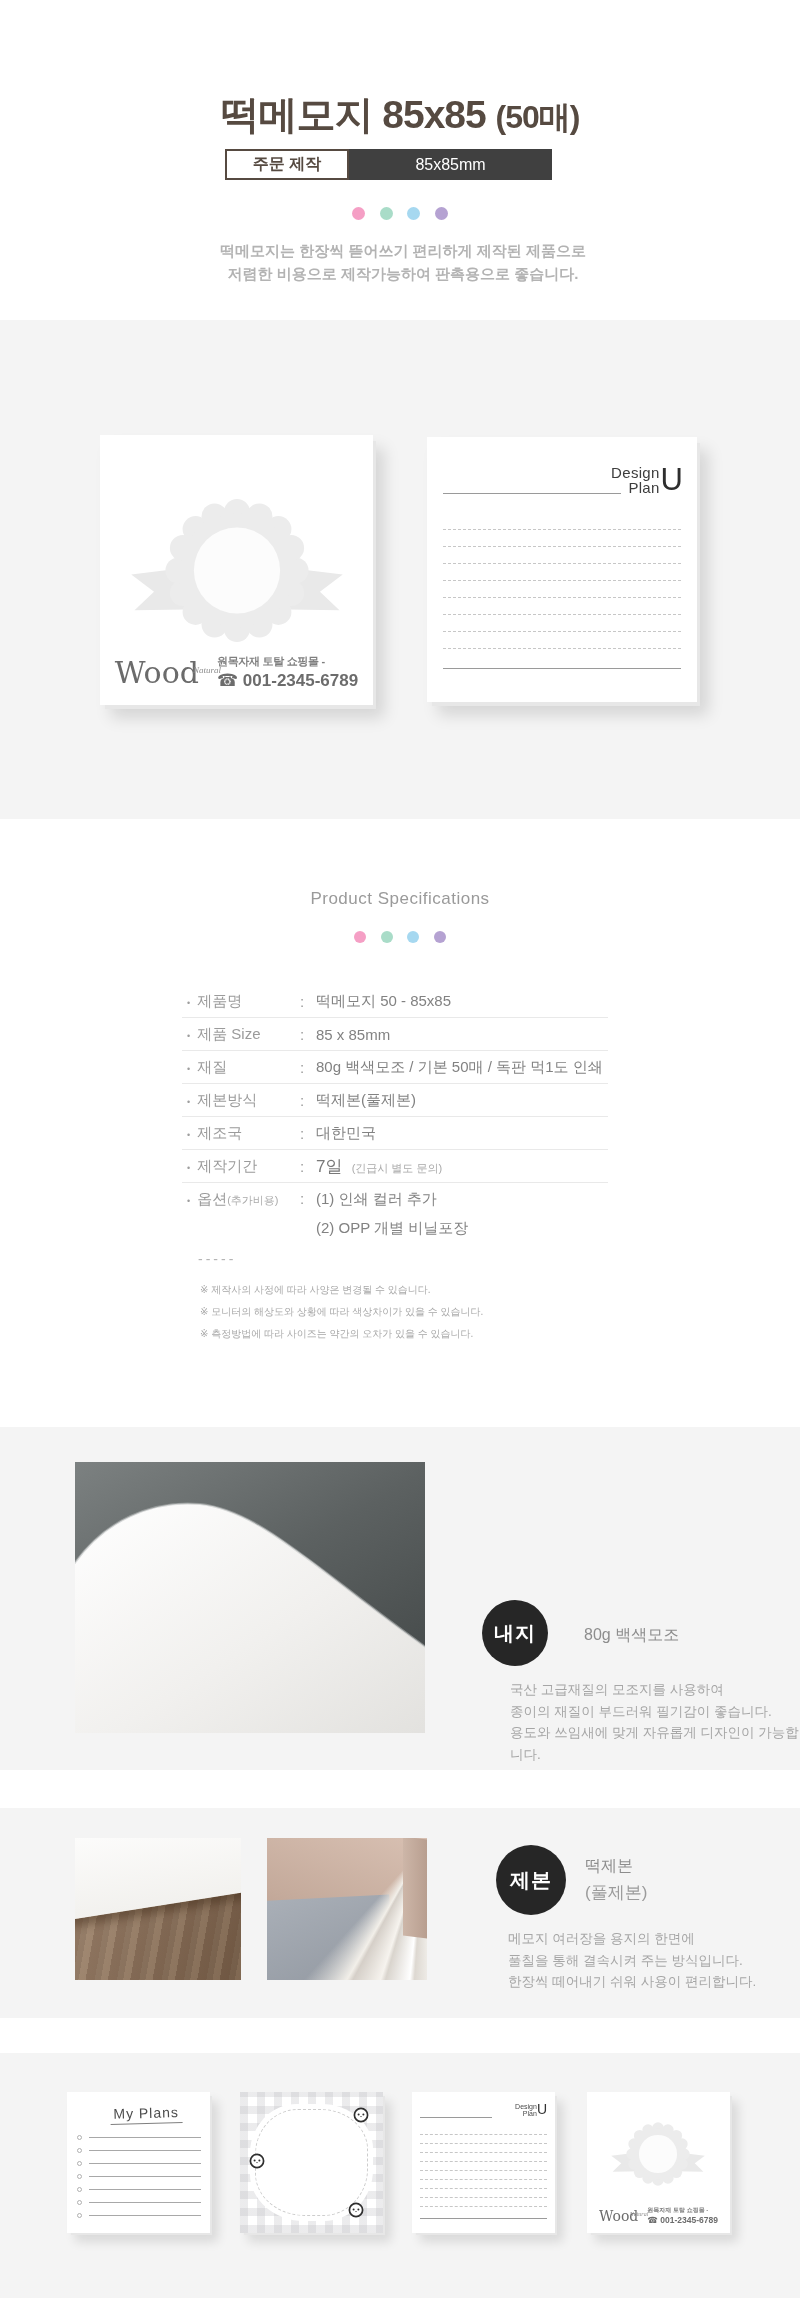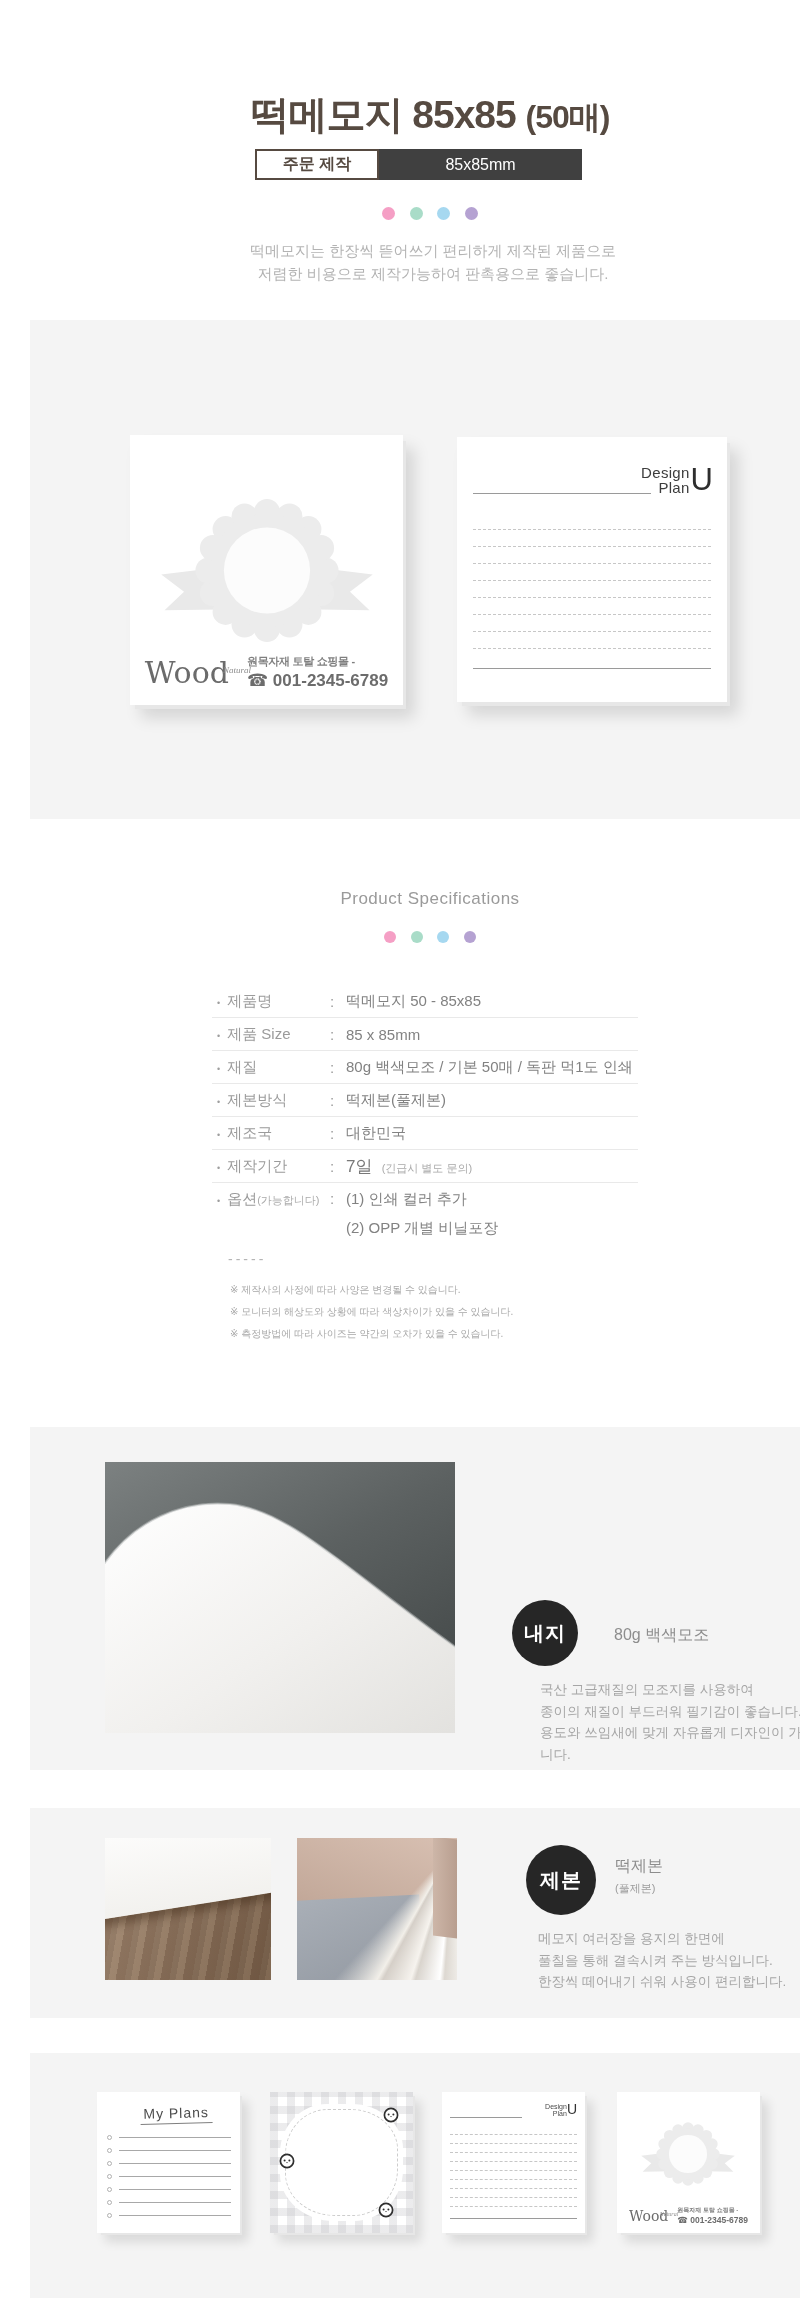--- a/index.html
+++ b/index.html
@@ -1,36 +1,36 @@
 <!DOCTYPE html>
 <html><head>
 <meta charset="utf-8">
 <style>
   * { margin:0; padding:0; box-sizing:border-box; }
   body { font-family:"Liberation Sans","DejaVu Sans",sans-serif; background:#fff; }
-  .page { width:800px; height:2298px; position:relative; background:#fff; overflow:hidden;padding-left:30px; }
+  .page { width:800px; height:2298px; position:relative; background:#fff; overflow:hidden; }
   .sec { position:relative; width:800px; }
   .gray { background:#f4f4f4; }
 
   
   .sec-header { height:320px; }
   .title { position:absolute; top:88px; left:0; right:0; text-align:center;
            font-size:39px; font-weight:800; color:#564a41; letter-spacing:-1px; }
   .title .paren { font-size:32px; }
   .badge { position:absolute; top:149px; left:225px; width:327px; height:31px; display:flex; }
   .badge-left { width:124px; background:#fff; border:2px solid #564a41; color:#564a41;
                 font-size:16px; font-weight:bold; display:flex; align-items:center; justify-content:center; }
   .badge-right { flex:1; background:#404040; color:#fff; font-size:16px;
                  display:flex; align-items:center; justify-content:center; }
   .dots { position:absolute; left:0; right:0; text-align:center; }
   .dots-header { top:206px; }
   .dot { display:inline-block; width:13px; height:13px; border-radius:50%; margin:0 5px; }
   .dot.small { width:12px; height:12px; }
   .hdr-desc { position:absolute; top:239px; left:6px; right:0; text-align:center;
-              font-size:15px; color:#b3b3b3; line-height:23px; }
+              font-size:15px; color:#b3b3b3; line-height:23px;font-weight:bold; }
 
   
   .sec-hero { height:499px; }
   .pad { position:absolute; background:#fff;
          box-shadow:4px 5px 0 -1px #e7e7e7, 11px 13px 15px rgba(0,0,0,.13); }
   .pad-wood { left:100px; top:115px; width:273px; height:270px; }
   .pad-design { left:427px; top:117px; width:270px; height:265px; }
   .rosette { position:absolute; }
   .rosette-hero { left:15px; top:50px; width:244px; height:171px; }
   .wood-brand { position:absolute; left:0; right:0; bottom:14px; display:flex;
@@ -101,21 +101,21 @@
              background:linear-gradient(160deg,#aab0b8,#8f959e); transform:rotate(-3deg); }
   .bphoto2 .fan { position:absolute; inset:0;
              background:conic-gradient(from 150deg at 98% 6%,
                #f8f5f0 0deg,#ffffff 9deg,#e2ddd6 11deg,#ffffff 13deg,#e2ddd6 22deg,
                #fbfaf7 24deg,#ddd8d1 34deg,#ffffff 36deg,#d9d4cd 46deg,#f6f3ee 48deg,
                #d5cfc8 58deg,#f2efe9 60deg,rgba(0,0,0,0) 72deg); }
   .bphoto2 .spine { position:absolute; right:0; top:0; width:15%; height:70%;
              background:linear-gradient(90deg,#cdb6a8,#b89e8f); transform:skewY(7deg); }
   .binding-circle { left:496px; top:37px; width:70px; height:70px; }
   .binding-heading { position:absolute; left:585px; top:48px; font-size:16px; color:#8d8d8d; }
-  .binding-heading-sub { font-size:11px; color:#9b9b9b; margin-top:4px; }
+  .binding-heading-sub { font-size:17px; color:#9b9b9b; margin-top:4px; }
   .binding-desc { position:absolute; left:508px; top:120px; font-size:13.5px; color:#a6a6a6; line-height:21.5px; }
 
   
   .sec-gallery { height:247px; }
   .mini-pad { position:absolute; top:39px; width:143px; height:141px; background:#fff;
               box-shadow:3px 3px 0 -1px #e7e7e7, 8px 9px 10px rgba(0,0,0,.11); }
   .mp1 { left:67px; } .mp2 { left:240px; } .mp3 { left:412px; } .mp4 { left:587px; }
   .mp-title { position:absolute; top:13px; left:50%; transform:translateX(-40%) rotate(-1.5deg);
               font-size:14px; color:#4c4c4c; letter-spacing:1px; border-bottom:1px solid #7f7f7f;
               padding:0 3px 2px; white-space:nowrap; }
@@ -292,21 +292,21 @@
         <div class="spec-value">
           <span class="big">7일</span>
           <span class="note">(긴급시 별도 문의)</span>
         </div>
       </div>
       <div class="spec-row tall">
         <div class="spec-label-cell">
           <span class="bullet">•</span>
           <span class="stack">
             <span class="spec-label">옵션</span>
-            <span class="spec-label-sub">(가능합니다)</span>
+            <span class="spec-label-sub">(추가비용)</span>
           </span>
         </div>
         <div class="spec-colon">:</div>
         <div class="spec-value">
           <span>(1) 인쇄 컬러 추가</span>
           <span class="line2">(2) OPP 개별 비닐포장</span>
         </div>
       </div>
     </div>
 

